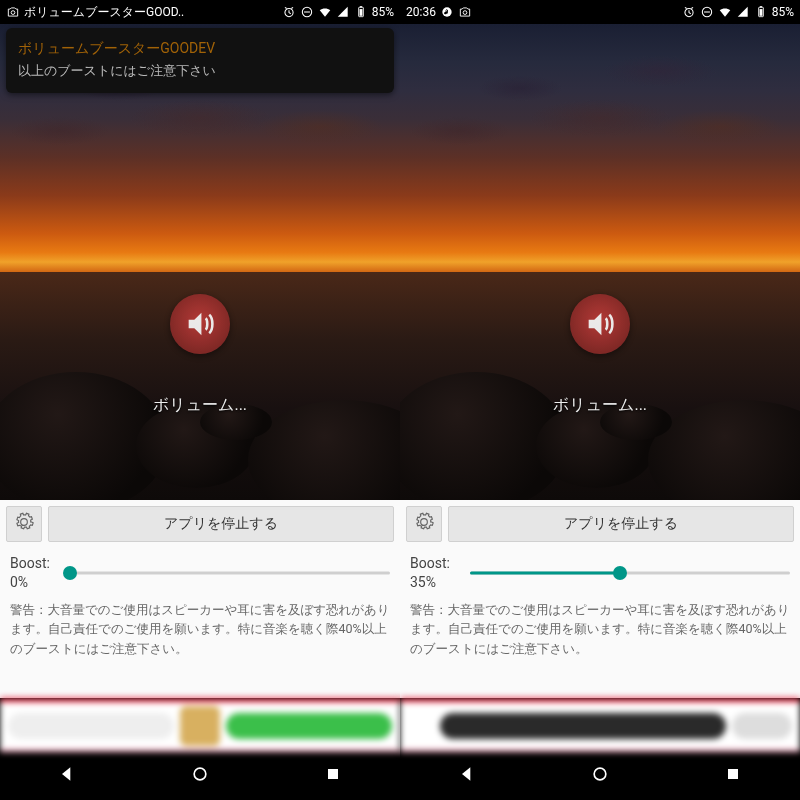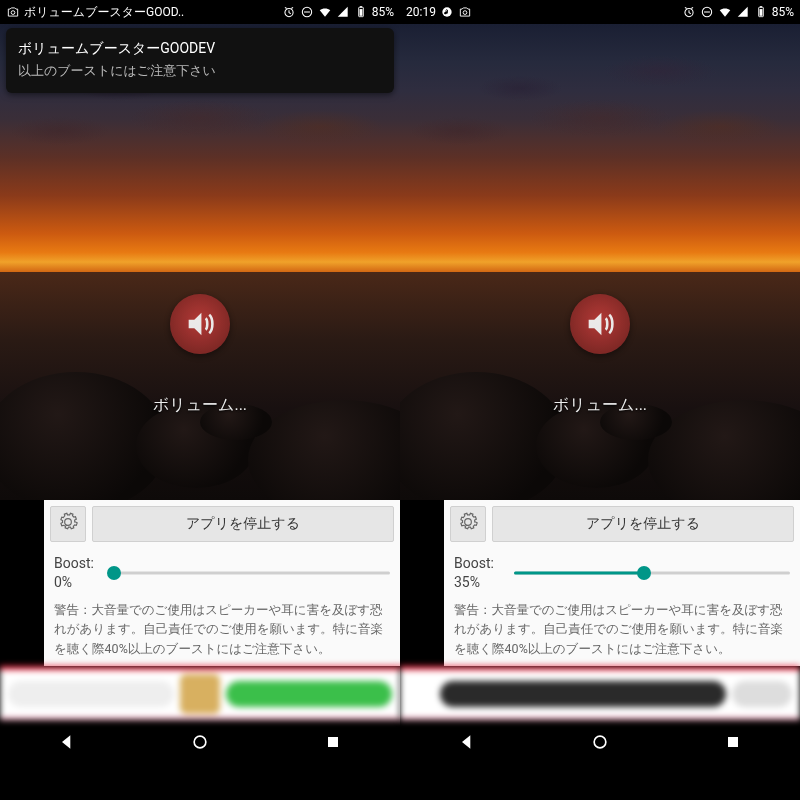--- a/index.html
+++ b/index.html
@@ -39,37 +39,37 @@
   .rocks {
     position: absolute; left:0; right:0; bottom:0; height: 42%;
   }
   .rock { position: absolute; background: radial-gradient(circle at 40% 30%, #221816, #0b0807 70%); border-radius: 50%; }
   .notif {
     position: absolute; top: 4px; left: 6px; right: 6px;
     background: #111; color: #ddd; border-radius: 6px;
     padding: 10px 12px 12px; font-size: 13px; line-height: 1.5;
     box-shadow: 0 2px 6px rgba(0,0,0,.5);
   }
-  .notif-title { color: #ffffff; font-size: 14px; margin-bottom: 2px; }
+  .notif-title { color: #a16207; font-size: 14px; margin-bottom: 2px; }
   .notif-body { color: #bbb; font-size: 13px; }
   .app-icon {
     position: absolute; left: 50%; top: 63%; transform: translate(-50%,-50%);
     width: 60px; height: 60px; border-radius: 50%;
     background: radial-gradient(circle at 50% 45%, #c23d3a, #8a2a28 70%);
     display: flex; align-items: center; justify-content: center;
     box-shadow: 0 2px 6px rgba(0,0,0,.5);
     opacity: .9;
   }
   .app-icon svg { width: 34px; height: 34px; }
   .app-label {
     position: absolute; left: 50%; top: 78%; transform: translateX(-50%);
     color: #eee; font-size: 16px; text-shadow: 0 1px 2px #000;
     white-space: nowrap;
   }
-  .panel { background: #fafafa; height: 166px; display: flex; flex-direction: column; margin-left: 44px; }
+  .panel { background: #fafafa; height: 198px; display: flex; flex-direction: column; }
   .panel-top { display: flex; gap: 6px; padding: 6px; }
   .gear-btn {
     width: 36px; height: 36px; background: #e6e6e6; border: 1px solid #d0d0d0;
     display: flex; align-items: center; justify-content: center; border-radius: 2px;
   }
   .gear-btn svg { width: 20px; height: 20px; }
   .stop-btn {
     flex: 1; height: 36px; background: #e6e6e6; border: 1px solid #d0d0d0;
     display: flex; align-items: center; justify-content: center;
     font-size: 14px; color: #333; border-radius: 2px;
@@ -210,21 +210,21 @@
           <span><svg viewBox="0 0 24 24" fill="#fff">
               <rect x="6" y="6" width="12" height="12"></rect>
             </svg></span>
         </div>
     </div>
   </div>
 
   <div class="phone">
     <div class="statusbar">
       <div class="sb-left">
-        <span class="sb-text">20:19</span>
+        <span class="sb-text">20:36</span>
         <span class="sb-icon">
             <svg viewBox="0 0 24 24">
               <circle cx="12" cy="12" r="8" fill="#fff"></circle>
               <path d="M11 7v7a2 2 0 11-1.5-1.9V9l4-1v5a2 2 0 11-1.5-1.9V7z" fill="#000"></path>
             </svg>
           </span>
         <span class="sb-icon">
             <svg viewBox="0 0 24 24" fill="#fff">
               <path d="M4 7h3l2-2h6l2 2h3v12H4z" fill="none" stroke="#fff" stroke-width="1.6"></path>
               <circle cx="12" cy="13" r="3.2" fill="none" stroke="#fff" stroke-width="1.6"></circle>

